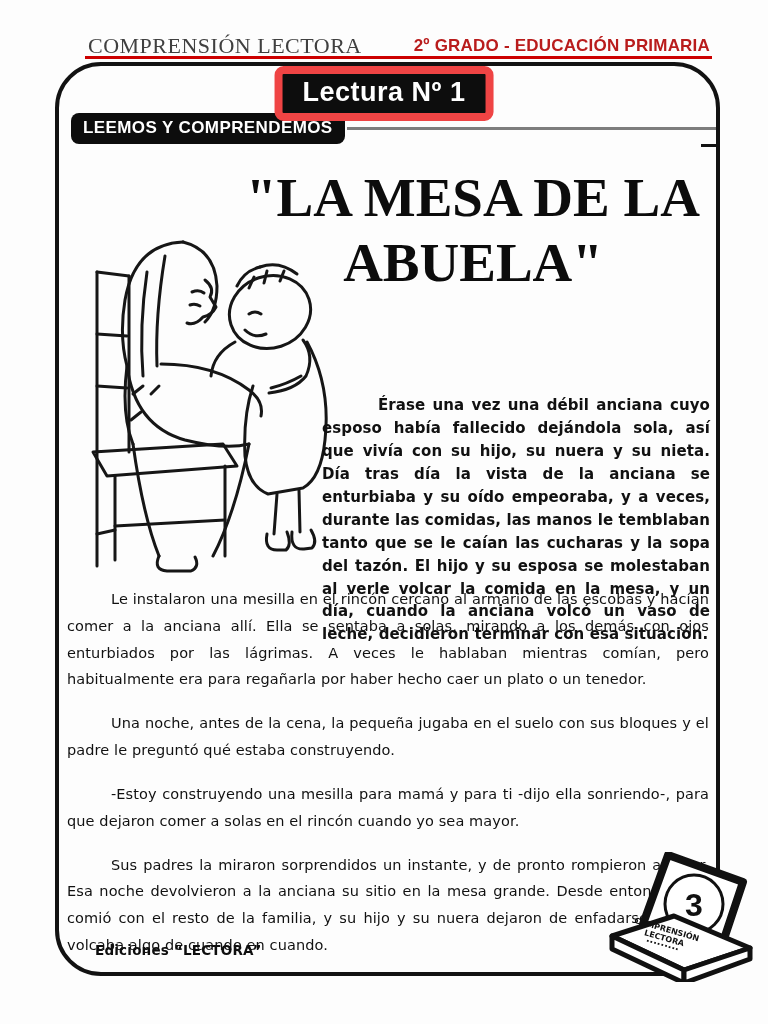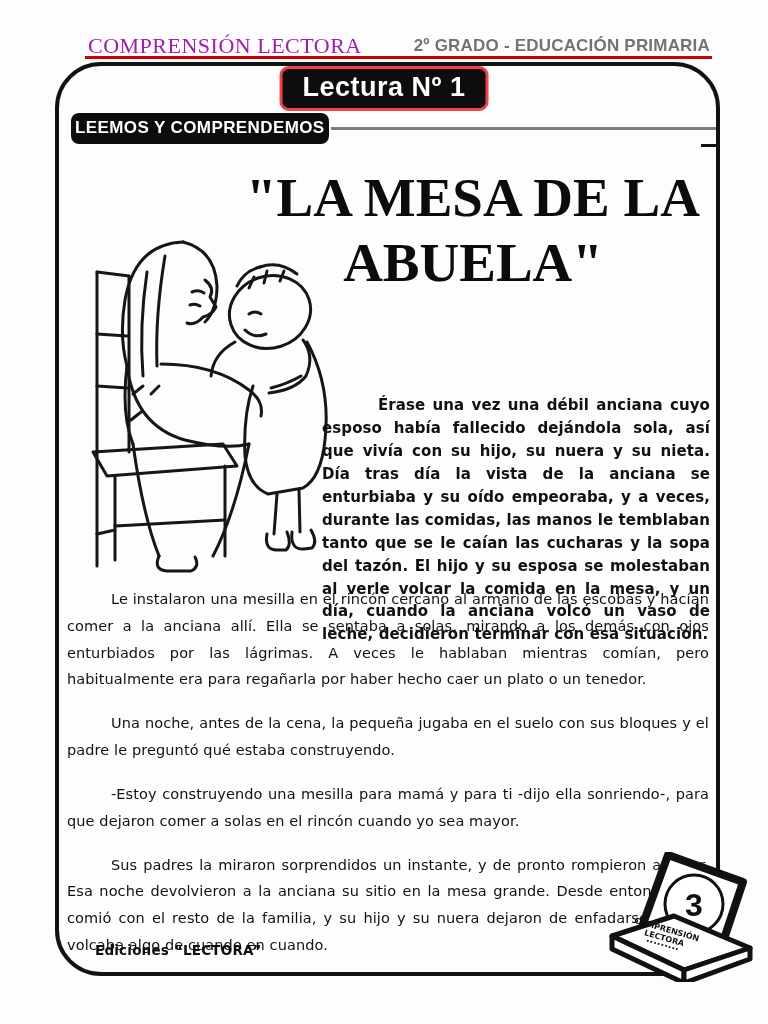--- a/index.html
+++ b/index.html
@@ -1,39 +1,39 @@
 <!DOCTYPE html>
 <html><head>
 <meta charset="utf-8">
 <style>
   html,body{margin:0;padding:0;background:#ffffff;}
   .page{position:relative;width:768px;height:1024px;background:#fdfdfd;overflow:hidden;
         font-family:"DejaVu Sans",sans-serif;color:#111;}
 
   
   .hdr-left{position:absolute;left:88px;top:33px;font-family:"Liberation Serif",serif;
-            font-size:22px;letter-spacing:.5px;color:#a21caf;}
+            font-size:22px;letter-spacing:.5px;color:#404040;}
   .hdr-right{position:absolute;right:58px;top:36px;font-family:"Liberation Sans",sans-serif;
-             font-weight:bold;font-size:17px;letter-spacing:.2px;color:#737373;}
+             font-weight:bold;font-size:17px;letter-spacing:.2px;color:#b91c1c;}
   .hdr-rule{position:absolute;left:85px;top:56px;width:627px;height:3px;background:#cc0000;}
 
   
   .frame{position:absolute;left:55px;top:62px;width:657px;height:906px;
          border:4px solid #121212;border-radius:46px;background:#fdfdfd;}
 
   
   .lecture-badge{position:absolute;left:50%;transform:translateX(-50%);top:66px;
                  background:#0d0d0d;color:#fff;font-family:"Liberation Sans",sans-serif;
                  font-weight:bold;font-size:27px;padding:3px 20px 5px;border-radius:9px;
-                 border:3px solid #ef4444;letter-spacing:.5px;z-index:5;}
+                 border:8px solid #ef4444;letter-spacing:.5px;z-index:5;}
 
   
   .section-row{position:absolute;left:12px;top:44px;right:0;height:36px;display:flex;align-items:center;}
   .section-badge{background:#0d0d0d;color:#fff;font-family:"Liberation Sans",sans-serif;
-                 font-weight:bold;font-size:17px;padding:5px 4px 6px;border-radius:8px;
+                 font-weight:bold;font-size:17px;padding:5px 12px 6px;border-radius:8px;
                  letter-spacing:.4px;white-space:nowrap;z-index:2;}
   .section-rule{flex:1 1 auto;height:3px;background:#7d7d7d;margin-left:2px;}
   .border-tick{position:absolute;left:701px;top:144px;width:18px;height:3px;background:#121212;}
 
   
   .story-title{position:absolute;left:178px;top:100px;width:472px;text-align:center;
                font-family:"Liberation Serif",serif;font-weight:bold;font-size:55px;
                line-height:1.18;color:#0c0c0c;}
 
   

